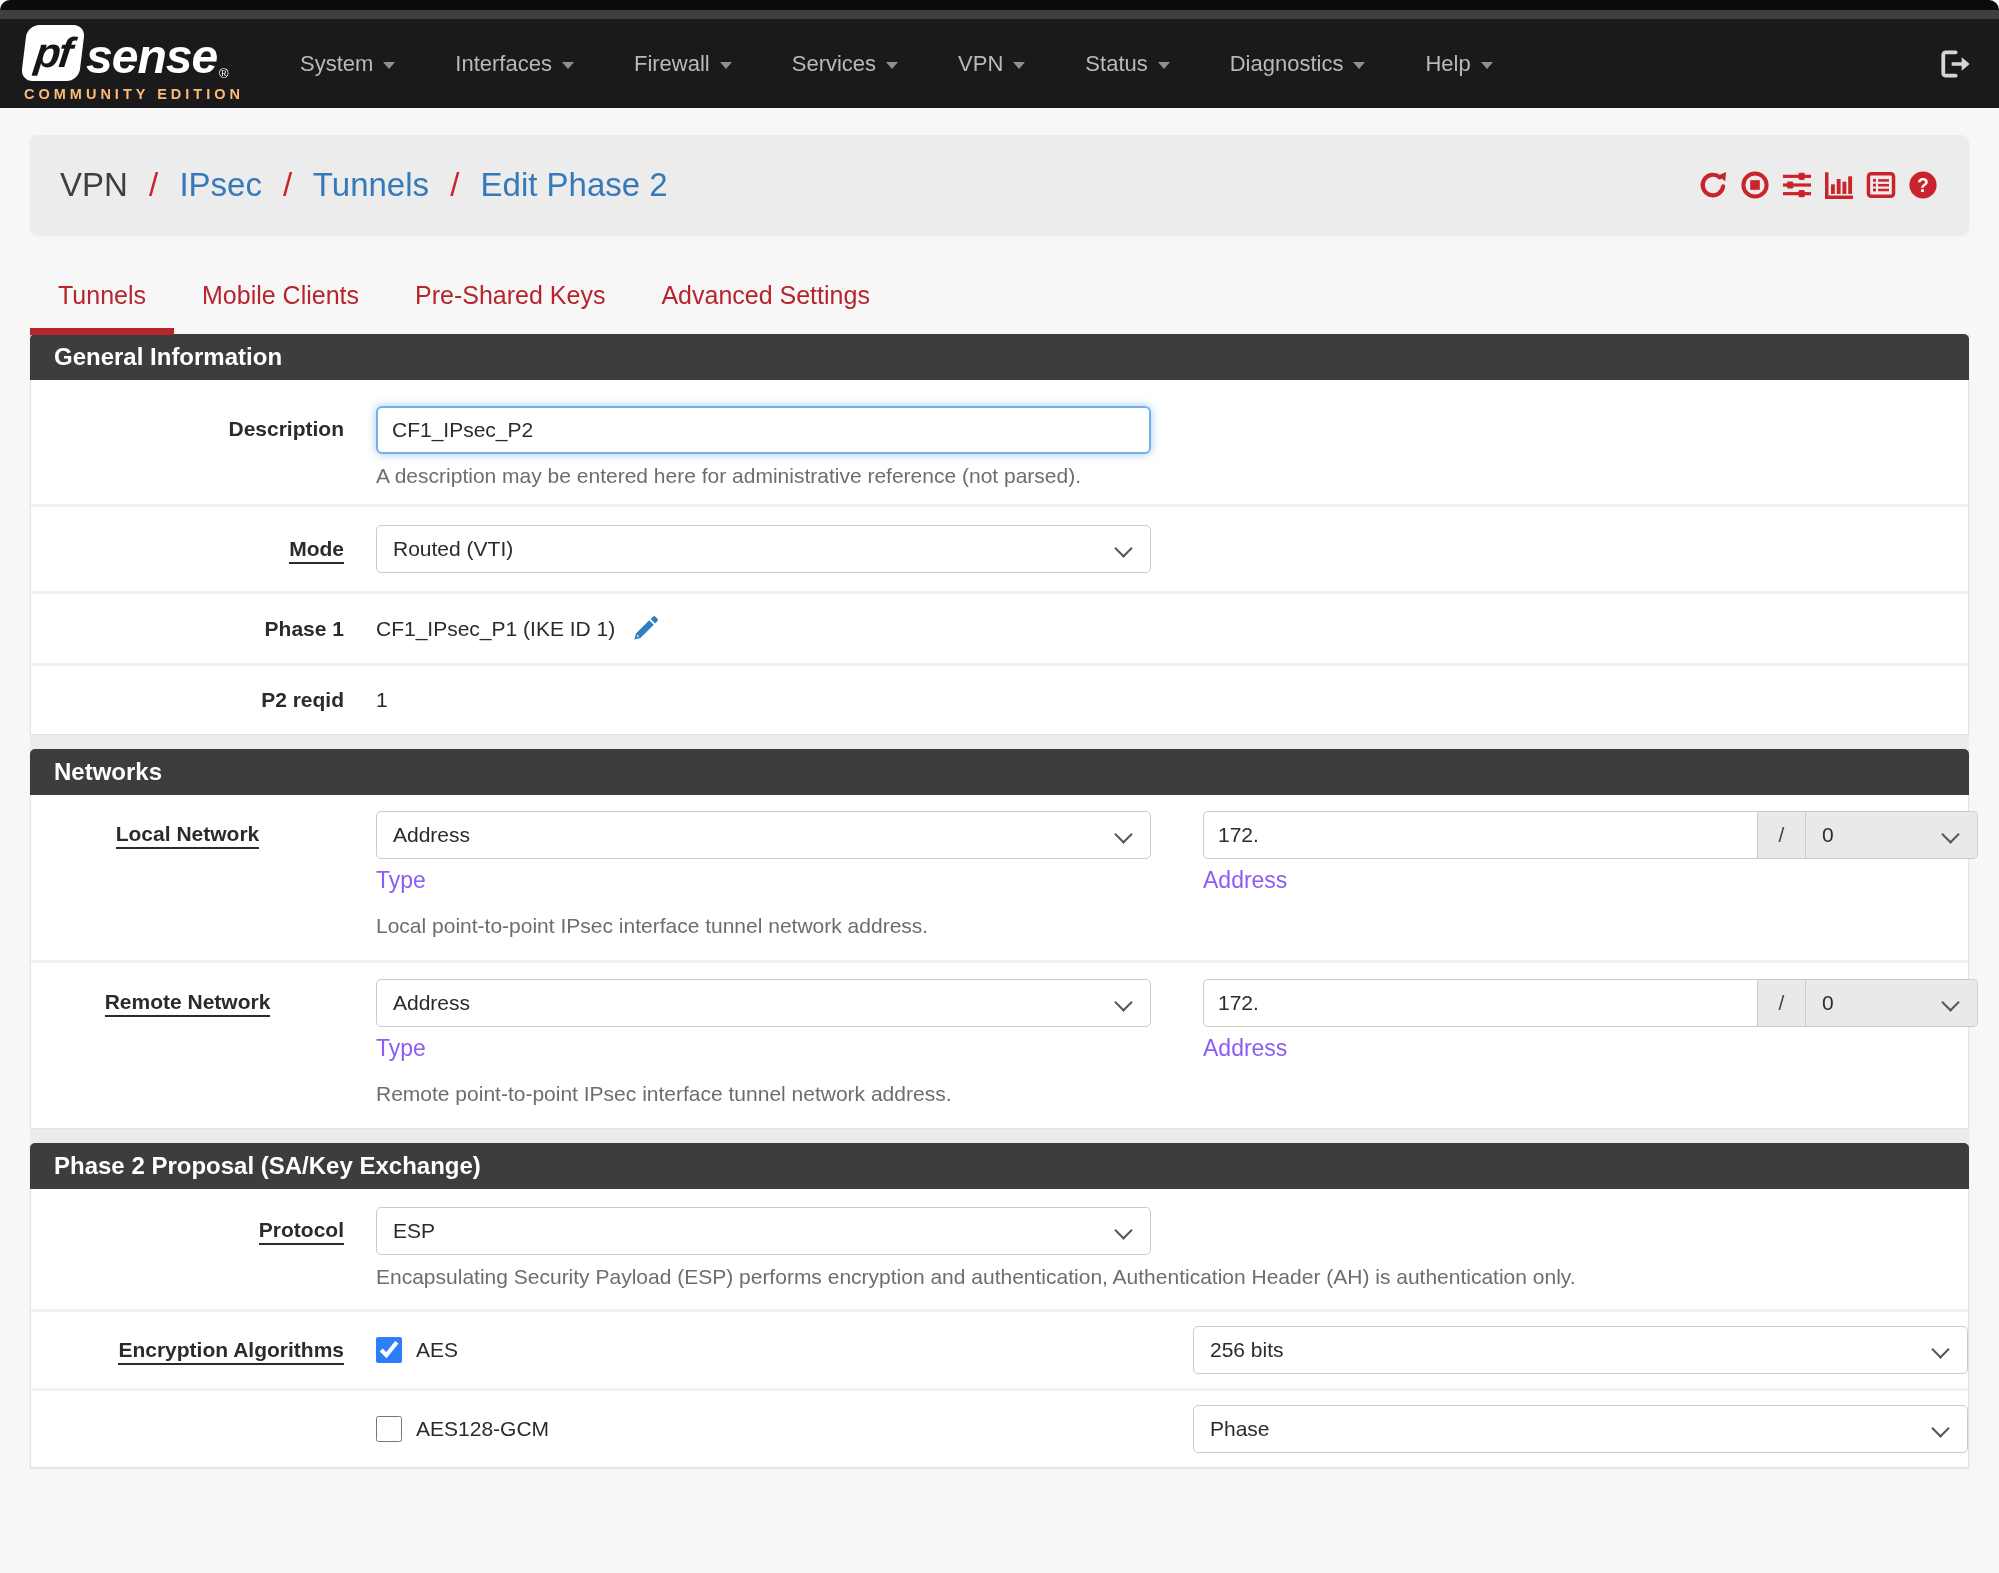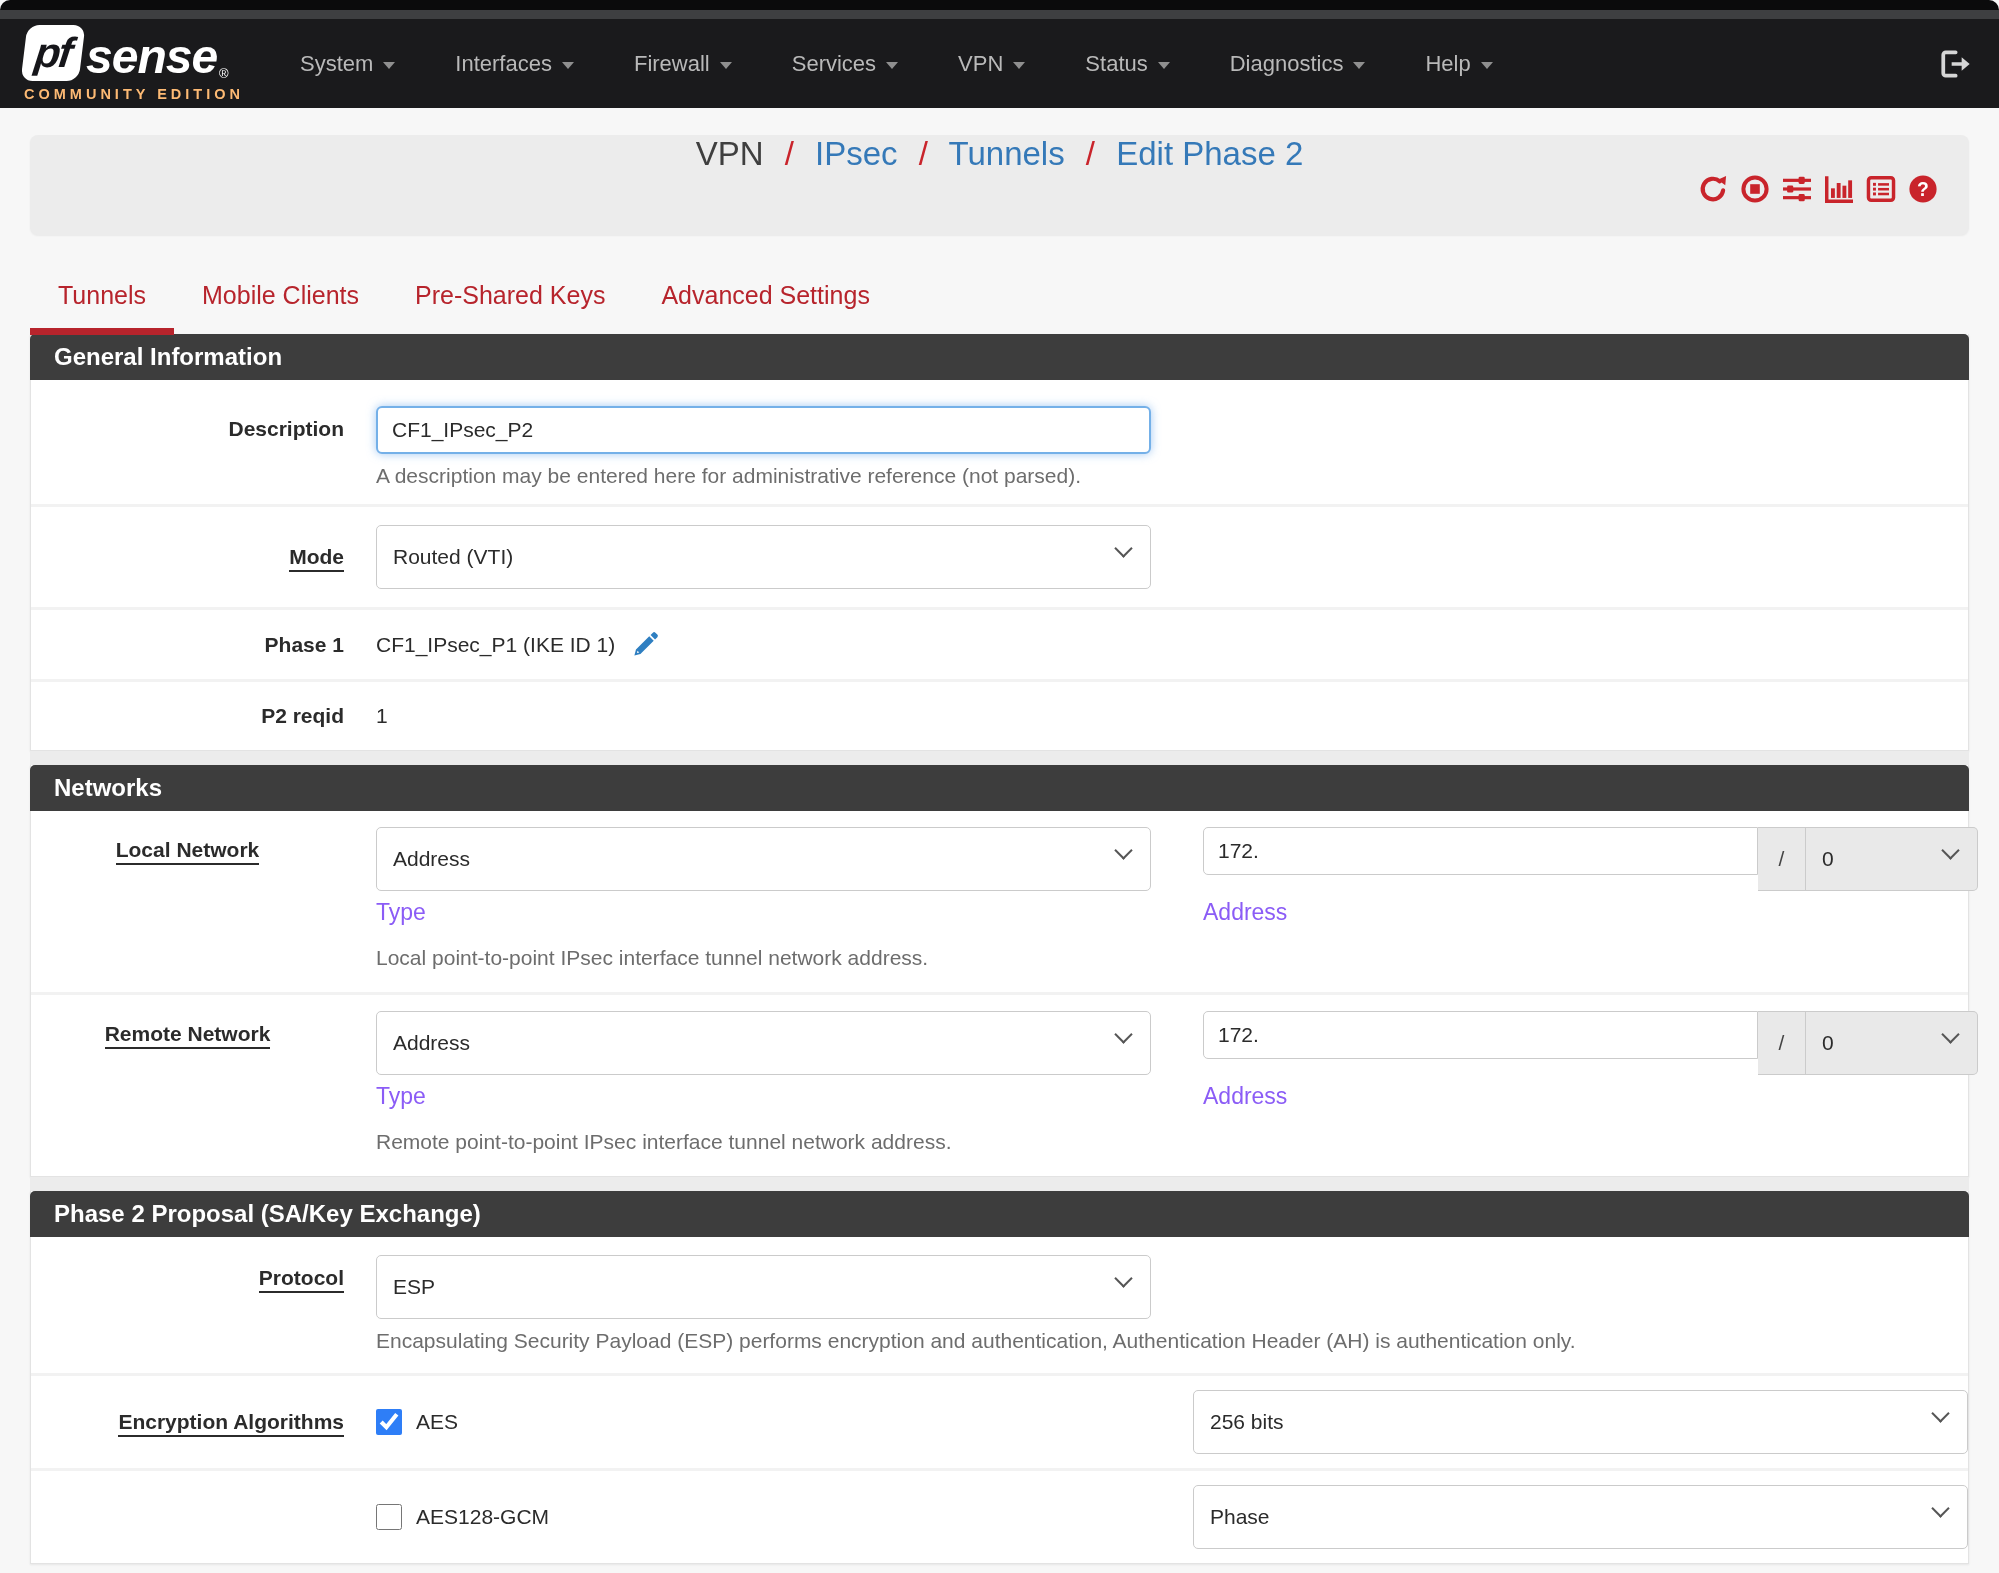--- a/index.html
+++ b/index.html
@@ -20,21 +20,21 @@
   .brand-mark { color:#ffffff; font-size:13px; margin-left:2px; }
   .brand-edition { color:#fdba74; font-size:14.5px; font-weight:bold; letter-spacing:4px; margin-top:5px; }
   .nav-menu { display:flex; align-items:center; margin-left:26px; }
   .nav-item { color:#b9b9b9; font-size:22px; padding:0 30px; display:flex; align-items:center; cursor:pointer; }
   .caret { width:0; height:0; border-left:6px solid transparent; border-right:6px solid transparent;
     border-top:7px solid #8f8f8f; margin-left:10px; margin-top:3px; }
   .logout { margin-left:auto; margin-right:28px; cursor:pointer; display:flex; }
 
   
   .crumb-panel { margin:27px 30px 0; height:100px; background:#ececec; border-radius:8px;
-    display:flex; align-items:center; padding:0 30px; box-shadow:0 1px 2px rgba(0,0,0,.06);flex-direction:column; }
+    display:flex; align-items:center; padding:0 30px; box-shadow:0 1px 2px rgba(0,0,0,.06); }
   .crumb { font-size:33px; }
   .crumb-root { color:#3f3f3f; }
   .crumb-sep { color:#c9242b; margin:0 12px; }
   .crumb-link { color:#3579b8; cursor:pointer; }
   .crumb-actions { margin-left:auto; display:flex; align-items:center; gap:10px; }
   .act-icon { width:32px; height:32px; cursor:pointer; display:flex; }
 
   
   .tabs { display:flex; margin:36px 30px 0; }
   .tab { color:#b7242c; font-size:25px; padding:10px 28px 18px; cursor:pointer; }
@@ -61,21 +61,21 @@
   .pt-mode  { padding:18px 0; }
   .pt-line  { padding:20px 0; }
   .pt-cb    { padding:22px 0; }
   .pt-enc   { padding:14px 0; }
 
   .ctl-line { display:flex; align-items:center; }
   .w-main { width:775px; }
   .right-group { width:775px; margin-left:52px; }
   .right-push { width:775px; margin-left:auto; }
 
-  .sel { position:relative; height:64px; border:1px solid #cbcbcb; border-radius:5px;
+  .sel { position:relative; height:48px; border:1px solid #cbcbcb; border-radius:5px;
     background:#fff; display:flex; align-items:center; padding:0 46px 0 16px;
     font-size:21px; color:#2b2b2b; cursor:pointer; }
   .sel::after { content:""; position:absolute; right:20px; top:16px; width:11px; height:11px;
     border-right:2px solid #555; border-bottom:2px solid #555; transform:rotate(45deg); }
   .sel.gray { background:#e9e9e9; }
 
   .txt { height:48px; width:775px; border:1px solid #cbcbcb; border-radius:5px;
     font-size:21px; color:#2b2b2b; padding:0 14px; font-family:"Liberation Sans",sans-serif; background:#fff; }
   .txt.focused { border:2px solid #74b0e8; border-radius:6px; outline:none;
     box-shadow:0 0 10px rgba(100,165,235,.6); }

